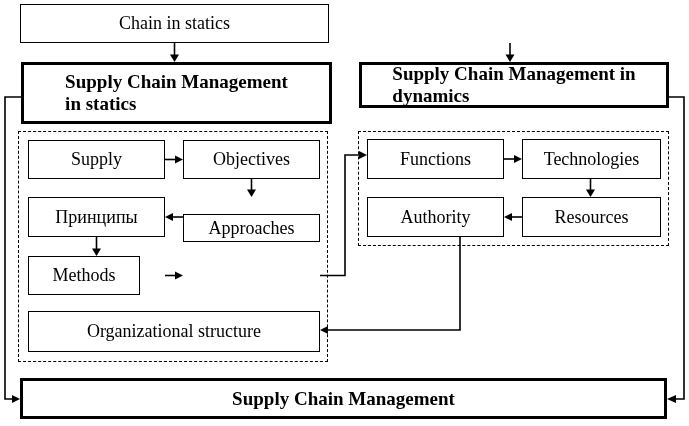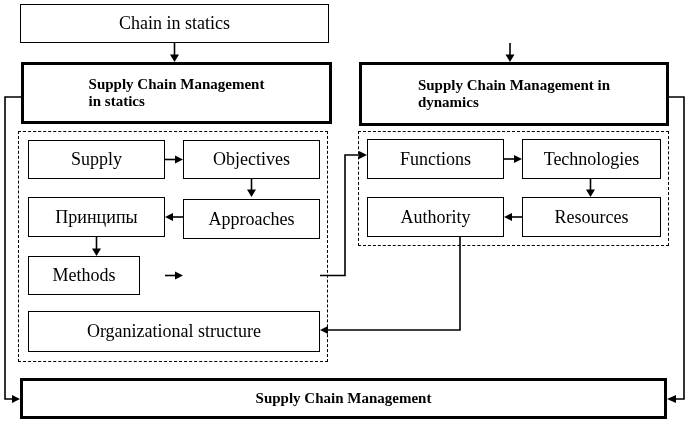--- a/index.html
+++ b/index.html
@@ -5,48 +5,48 @@
   html,body{margin:0;padding:0;background:#fff;}
   .stage{
     position:relative;width:689px;height:426px;background:#ffffff;
     font-family:"Liberation Serif","DejaVu Serif",serif;color:#000;overflow:hidden;
   }
   .box{
     position:absolute;box-sizing:border-box;background:#fff;border:1.5px solid #000;
     display:flex;align-items:center;justify-content:center;text-align:left;
     font-size:18px;line-height:1.15;
   }
-  .thick{border-width:3px;font-weight:700;font-size:15px;}
+  .thick{border-width:3px;font-weight:700;font-size:19px;}
   .preline{white-space:pre-line;}
   .dashed{
     position:absolute;box-sizing:border-box;border:1px dashed #000;background:transparent;
   }
   .arrows{position:absolute;left:0;top:0;pointer-events:none;}
   .arrows polyline,.arrows line{fill:none;stroke:#000;stroke-width:1.6;}
   .arrows polygon{fill:#000;stroke:none;}
 </style>
 </head>
 <body>
 
 <div class="stage">
 
   <div class="box" style="left:20px;top:4px;width:309px;height:39px">Chain in statics</div>
 
   <div class="box thick preline" style="left:21px;top:62px;width:311px;height:62px">Supply Chain Management
 in statics</div>
-  <div class="box thick preline" style="left:359px;top:62px;width:310px;height:64px">Supply Chain Management in
+  <div class="box thick preline" style="left:359px;top:62px;width:310px;height:46px">Supply Chain Management in
 dynamics</div>
 
   <div class="dashed" style="left:18px;top:131px;width:310px;height:231px"></div>
   <div class="dashed" style="left:358px;top:131px;width:311px;height:115px"></div>
 
   <div class="box" style="left:28px;top:140px;width:137px;height:39px">Supply</div>
   <div class="box" style="left:183px;top:140px;width:137px;height:39px">Objectives</div>
   <div class="box" style="left:28px;top:197px;width:137px;height:40px">Принципы</div>
-  <div class="box" style="left:183px;top:199px;width:137px;height:40px">Approaches</div>
+  <div class="box" style="left:183px;top:214px;width:137px;height:28px">Approaches</div>
   <div class="box" style="left:28px;top:256px;width:112px;height:39px">Methods</div>
   <div class="box" style="left:28px;top:311px;width:292px;height:41px">Organizational structure</div>
 
   <div class="box" style="left:367px;top:139px;width:137px;height:40px">Functions</div>
   <div class="box" style="left:522px;top:139px;width:139px;height:40px">Technologies</div>
   <div class="box" style="left:522px;top:197px;width:139px;height:40px">Resources</div>
   <div class="box" style="left:367px;top:197px;width:137px;height:40px">Authority</div>
 
   <div class="box thick" style="left:20px;top:378px;width:647px;height:41px">Supply Chain Management</div>
 

